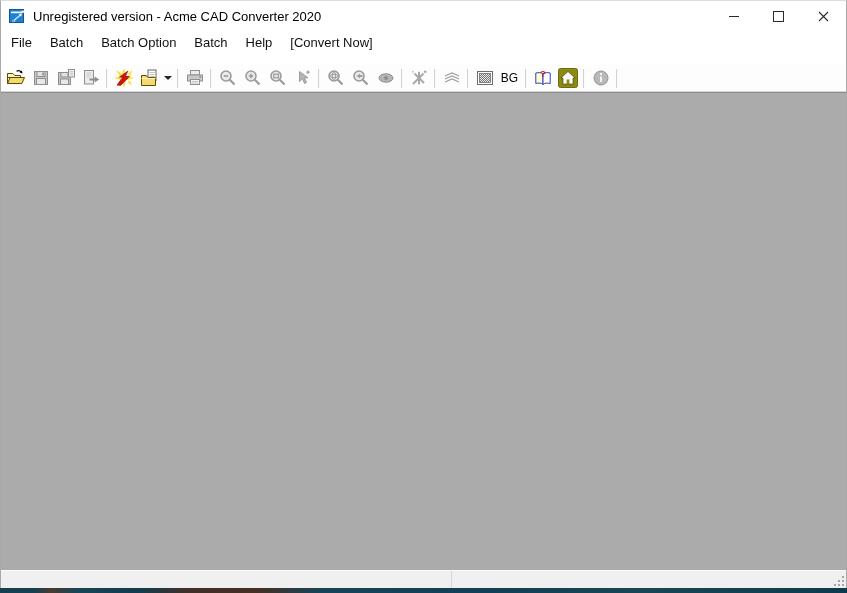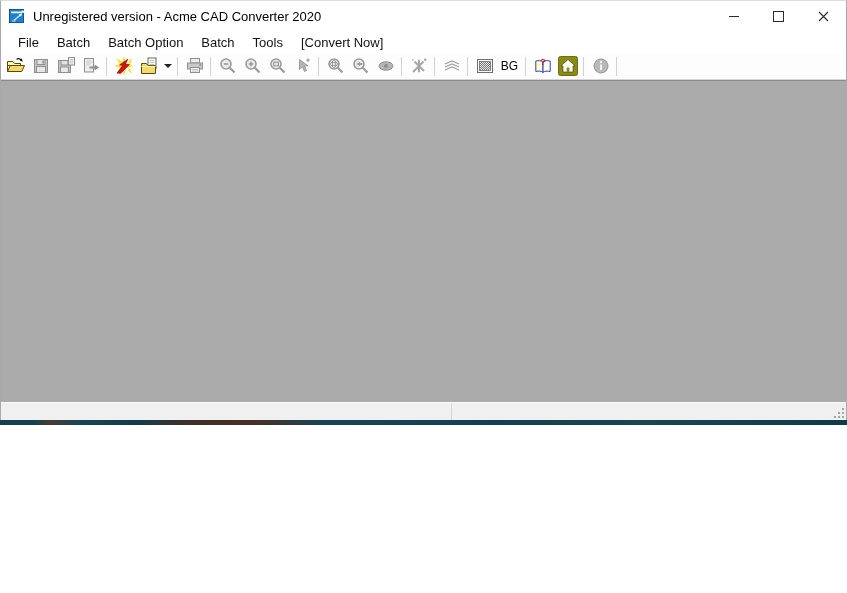--- a/index.html
+++ b/index.html
@@ -1,32 +1,32 @@
 <!DOCTYPE html>
 <html><head>
 <meta charset="utf-8">
 <style>
   html,body{margin:0;padding:0;background:#fff;}
   body{width:847px;height:593px;overflow:hidden;font-family:"Liberation Sans",sans-serif;-webkit-font-smoothing:antialiased;}
-  .window{box-sizing:border-box;width:847px;height:420px;display:flex;flex-direction:column;
+  .window{box-sizing:border-box;width:847px;height:588px;display:flex;flex-direction:column;
           border-left:1px solid #a9a9a9;border-right:1px solid #a9a9a9;border-top:1px solid #dcdcdc;background:#fff;}
   
   .titlebar{height:30px;display:flex;align-items:center;background:#ffffff;flex:0 0 30px;}
   .app-icon{width:16px;height:16px;margin:0 8px 0 8px;flex:0 0 16px;}
   .title-text{font-size:13px;color:#000;white-space:nowrap;}
   .caption-btns{margin-left:auto;display:flex;height:30px;}
   .wc{width:45px;height:30px;display:flex;align-items:center;justify-content:center;cursor:default;}
   .min-glyph{width:10px;height:1px;background:#2b2b2b;}
   .max-glyph{width:9px;height:9px;border:1px solid #2b2b2b;}
   
-  .menubar{height:22px;display:flex;align-items:center;background:#fff;padding-left:8px;flex:0 0 22px;}
+  .menubar{height:22px;display:flex;align-items:center;background:#fff;padding-left:1px;flex:0 0 22px;}
   .menu-item{font-size:13px;color:#111;padding:2px 9px;white-space:nowrap;cursor:default;}
   
   .toolbar{height:26px;display:flex;align-items:center;background:#fdfdfd;border-bottom:1px solid #d6d6d6;
-           padding-left:2px;flex:0 0 26px;}
+           padding-left:2px;flex:0 0 26px;margin-top:12px;}
   .tbtn{width:23px;height:22px;display:flex;align-items:center;justify-content:center;border:1px solid transparent;border-radius:2px;}
   .tsep{width:1px;height:19px;background:#d2d2d2;border-right:1px solid #fbfbfb;margin:0 3px;}
   .dd-btn{width:13px;height:22px;display:flex;align-items:center;justify-content:center;}
   .dd-arrow{width:0;height:0;border-left:4px solid transparent;border-right:4px solid transparent;border-top:4px solid #222;}
   .bg-label{font-size:12px;color:#000;letter-spacing:0;}
   
   .canvas{flex:1 1 auto;background:#ababab;border-top:1px solid #8c8c8c;}
   
   .statusbar{flex:0 0 17px;height:17px;background:#f0f0f0;border-top:1px solid #fbfbfb;display:flex;position:relative;}
   .status-panel-left{width:451px;border-right:1px solid #d7d7d7;box-sizing:border-box;font-size:11px;color:#333;padding:2px 6px;}
@@ -65,21 +65,21 @@
         </svg>
       </div>
     </div>
   </div>
 
   <div class="menubar">
     <span class="menu-item">File</span>
     <span class="menu-item">Batch</span>
     <span class="menu-item">Batch Option</span>
     <span class="menu-item">Batch</span>
-    <span class="menu-item">Tools</span>
+    <span class="menu-item">Help</span>
     <span class="menu-item">[Convert Now]</span>
   </div>
 
   <div class="toolbar">
 
     <div class="tbtn enabled">
       <svg width="20" height="20" viewBox="0 0 20 20">
         <path d="M1.5 15.5 V5.5 H6.8 L8.8 7.5 H14.5 V9.5 H1.5 Z" fill="#fdf6b8" stroke="#5a4a00"></path>
         <path d="M1.5 15.5 L4.2 9.5 H18.5 L15.8 15.5 Z" fill="#f5d96d" stroke="#5a4a00"></path>
         <path d="M10.5 3.2 q3 -1.6 4.6 0.8" fill="none" stroke="#000" stroke-width="1.1"></path>

